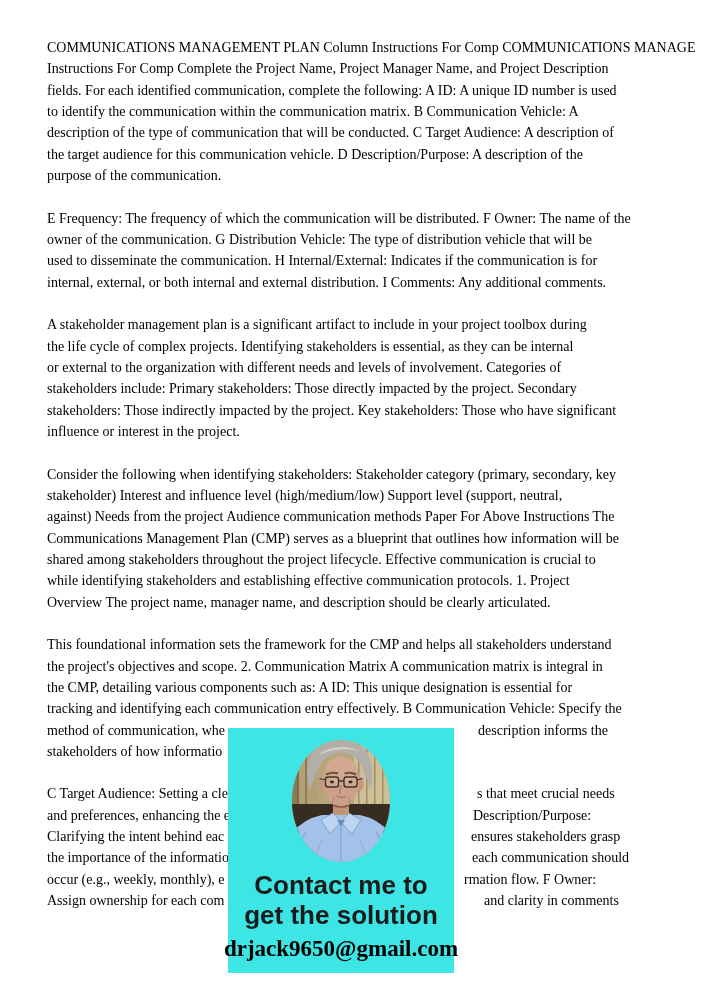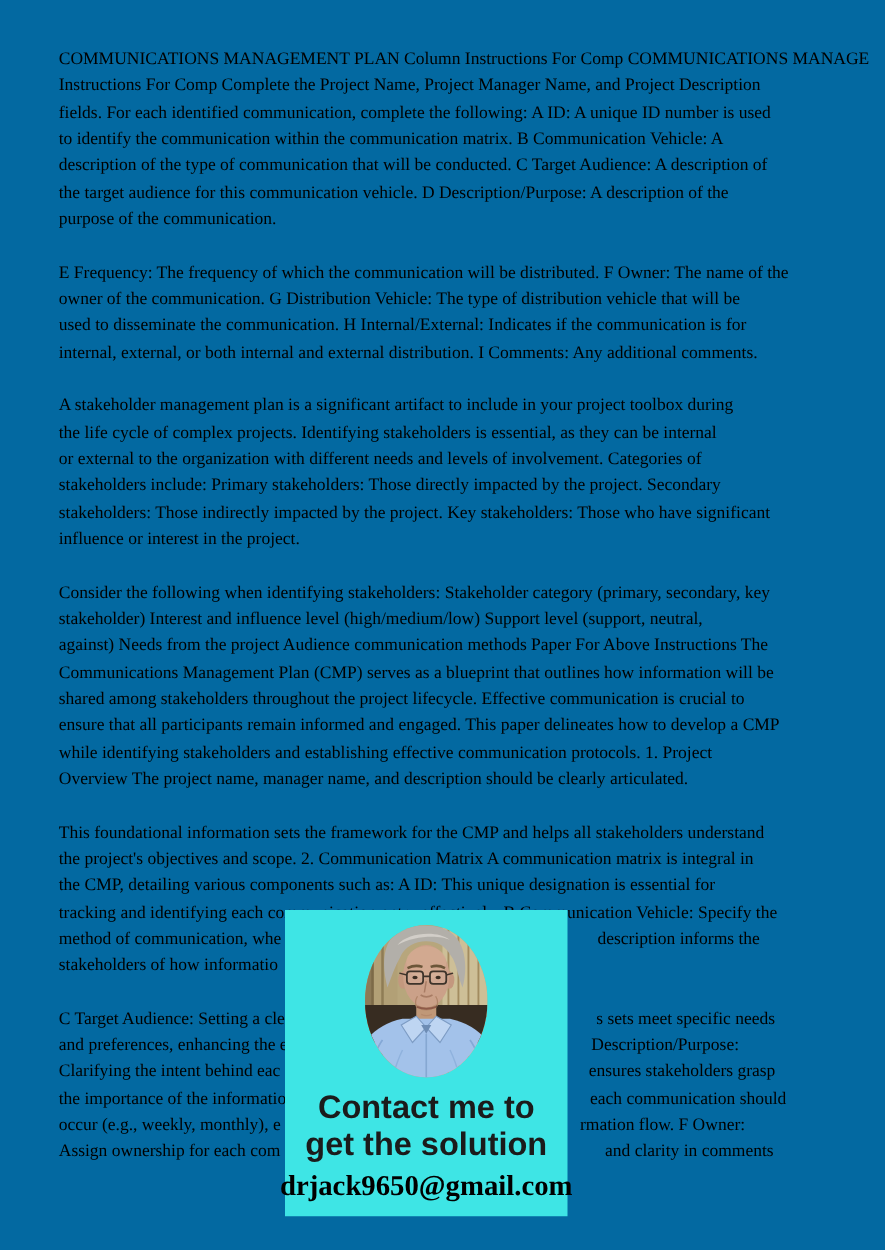--- a/index.html
+++ b/index.html
@@ -1,20 +1,20 @@
 <!DOCTYPE html>
 <html><head>
 <meta charset="utf-8">
 <style>
   html,body { margin:0; padding:0; background:#e9e9e9; }
   .page {
     position: relative;
     width: 708px;
     height: 1000px;
-    background: #0369a1;
+    background: #ffffff;
     overflow: hidden;
     font-family: "Liberation Serif", "DejaVu Serif", serif;
     color: #000000;
     margin: 0 auto;
   }
   .textblock {
     position: absolute;
     left: 47px;
     top: 37px;
     right: 0;
@@ -91,21 +91,20 @@
       <div class="line">stakeholders: Those indirectly impacted by the project. Key stakeholders: Those who have significant</div>
       <div class="line">influence or interest in the project.</div>
     </div>
 
     <div class="para">
       <div class="line">Consider the following when identifying stakeholders: Stakeholder category (primary, secondary, key</div>
       <div class="line">stakeholder) Interest and influence level (high/medium/low) Support level (support, neutral,</div>
       <div class="line">against) Needs from the project Audience communication methods Paper For Above Instructions The</div>
       <div class="line">Communications Management Plan (CMP) serves as a blueprint that outlines how information will be</div>
       <div class="line">shared among stakeholders throughout the project lifecycle. Effective communication is crucial to</div>
-      <div class="line">ensure that all participants remain informed and engaged. This paper delineates how to develop a CMP</div>
       <div class="line">while identifying stakeholders and establishing effective communication protocols. 1. Project</div>
       <div class="line">Overview The project name, manager name, and description should be clearly articulated.</div>
     </div>
 
     <div class="para">
       <div class="line">This foundational information sets the framework for the CMP and helps all stakeholders understand</div>
       <div class="line">the project's objectives and scope. 2. Communication Matrix A communication matrix is integral in</div>
       <div class="line">the CMP, detailing various components such as: A ID: This unique designation is essential for</div>
       <div class="line">tracking and identifying each communication entry effectively. B Communication Vehicle: Specify the</div>
       <div class="line">
@@ -113,21 +112,21 @@
         <span class="seg-right" style="left:431px">description informs the</span>
       </div>
       <div class="line">
         <span>stakeholders of how informatio</span>
       </div>
     </div>
 
     <div class="para">
       <div class="line">
         <span>C Target Audience: Setting a cle</span>
-        <span class="seg-right" style="left:430px">s sets meet specific needs</span>
+        <span class="seg-right" style="left:430px">s that meet crucial needs</span>
       </div>
       <div class="line">
         <span>and preferences, enhancing the e</span>
         <span class="seg-right" style="left:426px">Description/Purpose:</span>
       </div>
       <div class="line">
         <span>Clarifying the intent behind eac</span>
         <span class="seg-right" style="left:424px">ensures stakeholders grasp</span>
       </div>
       <div class="line">

